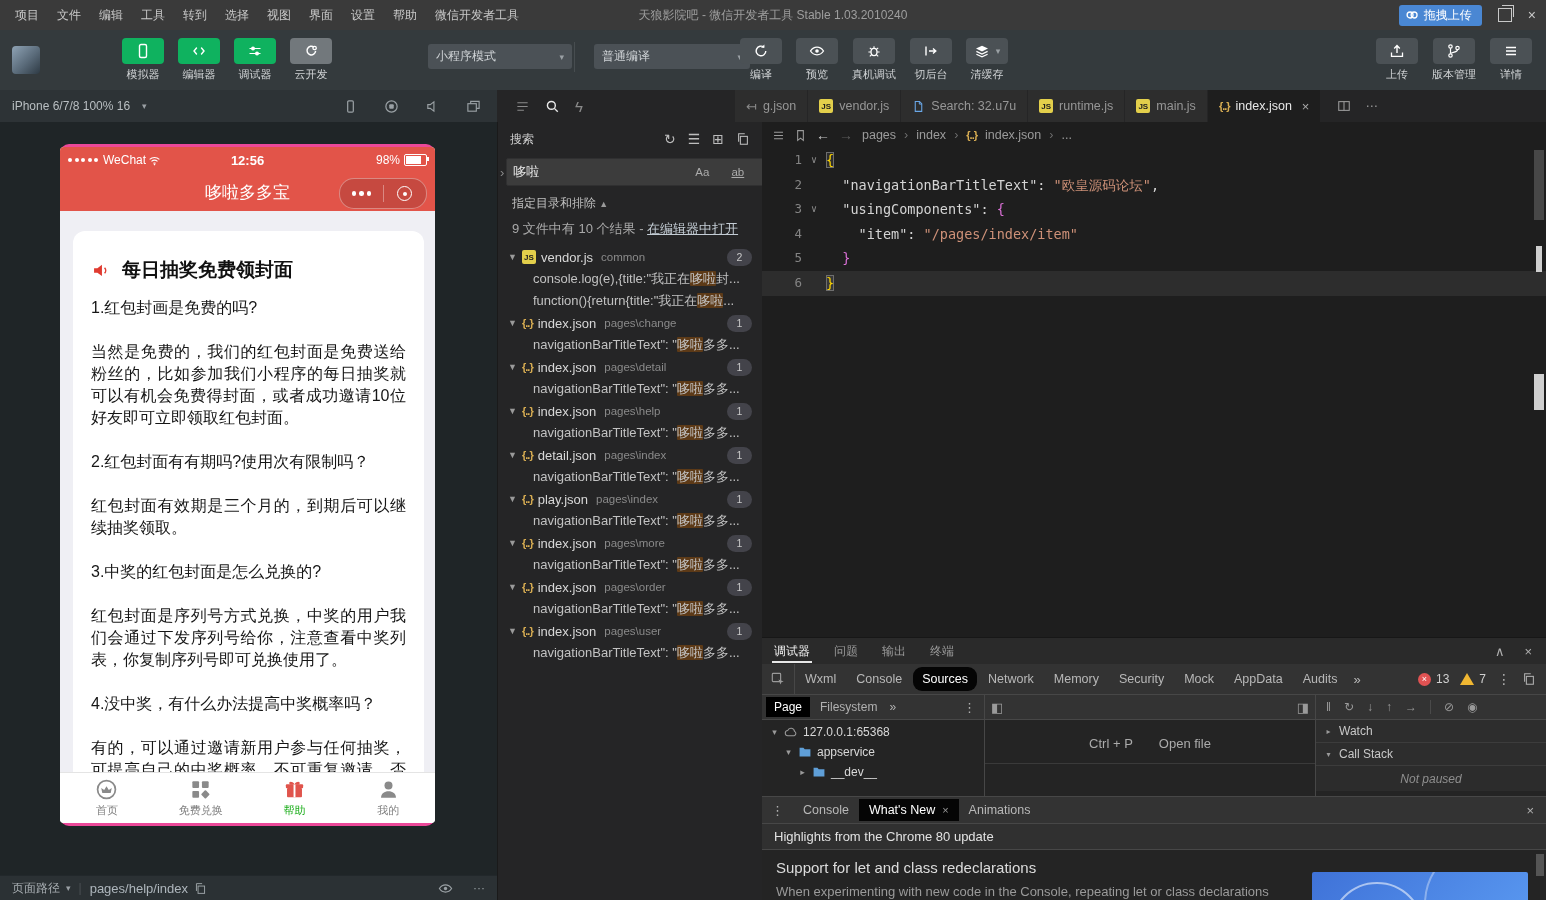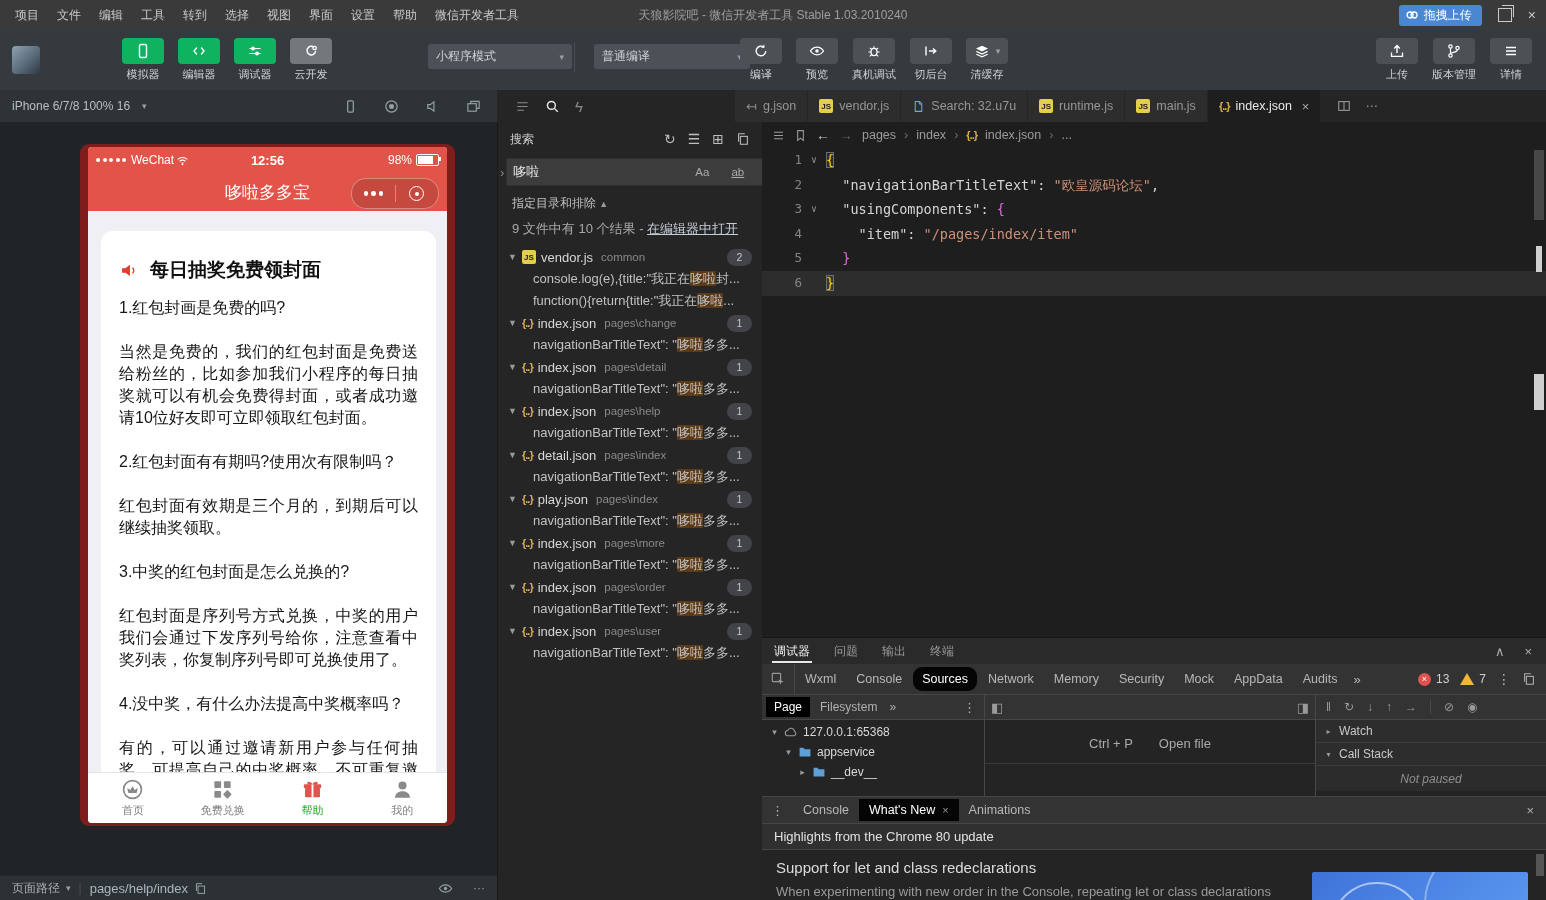--- a/index.html
+++ b/index.html
@@ -66,22 +66,22 @@
   .etab .close{font-size:13px;margin-left:4px;color:#aaa;}
   .jsico{width:14px;height:14px;border-radius:2px;background:#e3cf4b;color:#1e1e1e;font-size:8px;font-weight:bold;
          display:flex;align-items:center;justify-content:center;font-family:"Liberation Sans",sans-serif;}
   .jsonico{color:#d9ae53;font-size:11px;font-weight:bold;letter-spacing:-1px;}
   .pinico{color:#8a8a8a;font-size:13px;}
   .etabs-end{display:flex;align-items:center;gap:14px;padding:0 12px;margin-left:4px;color:#9c9c9c;}
   .etabs-end .i{width:14px;height:14px;}
 
   
   .sim-area{position:absolute;left:0;top:122px;width:497px;height:753px;background:#1f2527;}
-  .phone{position:absolute;left:60px;top:22px;width:375px;height:682px;background:#7f1d1d;border-radius:9px;
-         padding:3px 8px;box-sizing:border-box;margin-left:20px;}
+  .phone{position:absolute;left:60px;top:22px;width:375px;height:682px;background:#ec4899;border-radius:9px;
+         padding:3px 0;box-sizing:border-box;}
   .screen{width:100%;height:100%;border-radius:4px;overflow:hidden;display:flex;flex-direction:column;background:#efeff4;}
   .p-status{height:26px;background:#e25449;color:#fff;display:flex;align-items:center;padding:0 8px;font-size:12px;flex:none;}
   .sig-dots{display:flex;gap:2.5px;margin-right:5px;}
   .sig-dots b{width:4px;height:4px;border-radius:50%;background:#fff;}
   .p-time{position:absolute;left:0;right:0;text-align:center;font-weight:bold;font-size:13px;pointer-events:none;}
   .p-status{position:relative;}
   .p-batt-wrap{margin-left:auto;display:flex;align-items:center;gap:4px;}
   .battery{width:21px;height:10px;border:1px solid #fff;border-radius:2px;position:relative;}
   .battery i{position:absolute;left:1px;top:1px;bottom:1px;width:15px;background:#fff;}
   .battery:after{content:"";position:absolute;right:-3px;top:2px;width:2px;height:4px;background:#fff;}
@@ -920,20 +920,20 @@
             </span>
             <span class="drw-tab">
               <span>Animations</span>
             </span>
           </span>
         <span class="end-x">×</span>
       </div>
       <div class="drawer-head">Highlights from the Chrome 80 update</div>
       <div class="drawer-body">
         <div class="art-title">Support for let and class redeclarations</div>
-        <div class="art-body">When experimenting with new order in the Console, repeating let or class declarations</div>
+        <div class="art-body">When experimenting with new code in the Console, repeating let or class declarations</div>
         <div class="thumb"></div>
         <div class="drw-scroll"></div>
       </div>
     </div>
   </div>
 
 </div>
 
 </body></html>

